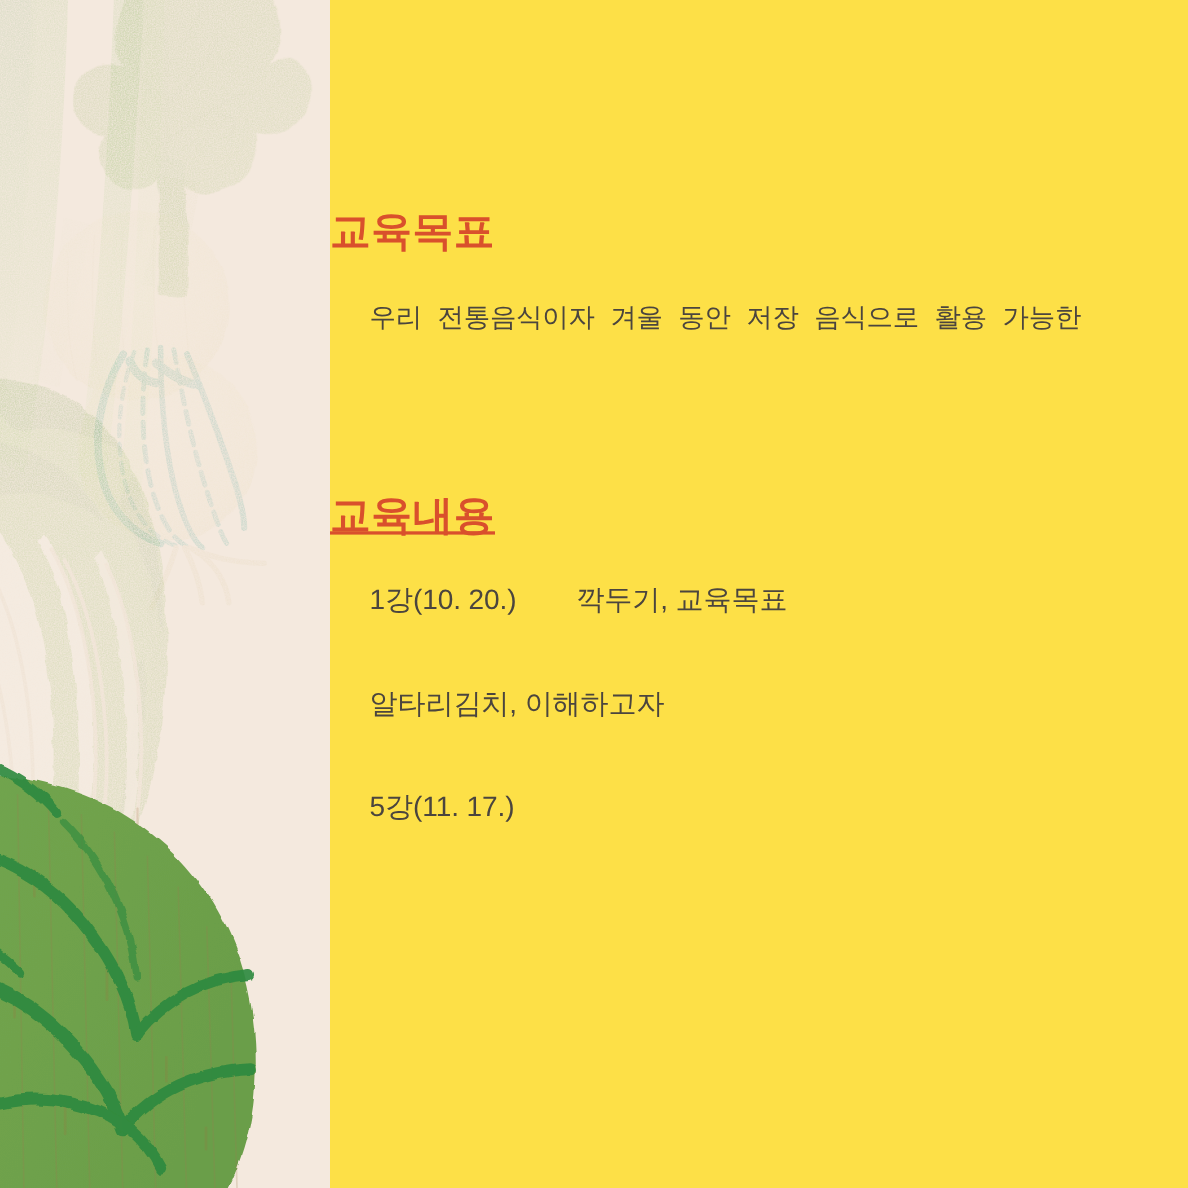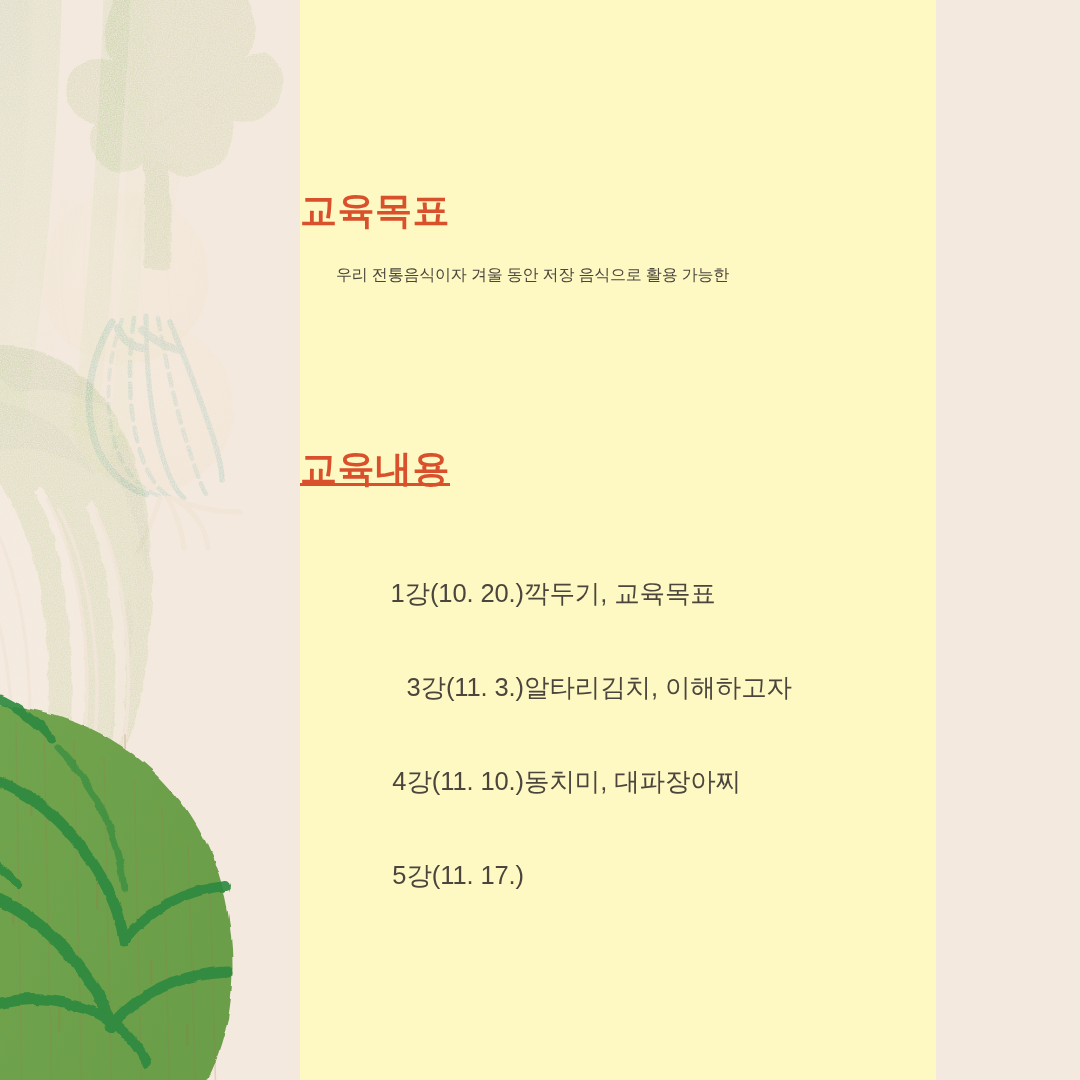--- a/index.html
+++ b/index.html
@@ -6,22 +6,22 @@
   html,body { width:1080px; height:1080px; }
   body {
     background:#f4e9de;
     font-family:"Liberation Sans","DejaVu Sans",sans-serif;
     overflow:hidden;
     position:relative;
   }
 
   #poster {
     position:relative;
-    width:936px; height:1080px;
-    background:#fef9c3;
+    width:1080px; height:1080px;
+    background:#fde047;
     overflow:hidden;
   }
 
   
   #illo {
     position:absolute; left:0; top:0;
     width:300px; height:1080px;
     overflow:hidden;
   }
   #illo svg { display:block; }
@@ -37,26 +37,27 @@
     color:#d9502c;
     font-size:37px;
     font-weight:700;
     letter-spacing:0.5px;
     line-height:1;
     white-space:nowrap;
   }
 
   #goal-heading { position:absolute; left:4px; top:192px; }
   #goal-body {
-    position:absolute; left:40px; top:256px;
+    position:absolute; left:40px; top:272px;
     color:#4b453e;
-    font-size:16px;
+    font-size:24px;
     line-height:37px;
     letter-spacing:-0.2px;
     white-space:nowrap;
+    font-family:Liberation Mono, monospace;
   }
   #goal-body .line { display:block; }
 
   #content-heading { position:absolute; left:4px; top:450px;text-decoration:underline; }
 
   #curriculum {
     position:absolute; left:40px; top:528px;
     width:700px;
   }
   .lesson-row {
@@ -64,22 +65,21 @@
     align-items:baseline;
     height:94px;
     color:#4b453e;
     font-size:25.5px;
     letter-spacing:-0.1px;
     white-space:nowrap;
   }
   .lesson-label {
     width:188px;
     flex:0 0 188px;
-    text-align:right;
-    margin-top:48px;
+    text-align:left;
   }
   .lesson-dishes { text-align:left; }
 </style>
 </head>
 <body>
 
 <div id="poster">
 
   <div id="illo">
     <svg width="300" height="1080" viewBox="0 0 300 1080" xmlns="http://www.w3.org/2000/svg">
@@ -318,26 +318,21 @@
     </div>
 
     <div class="section-heading" id="content-heading">교육내용</div>
 
     <div id="curriculum">
       <div class="lesson-row">
         <span class="lesson-label">1강(10. 20.)</span>
         <span class="lesson-dishes">깍두기, 교육목표</span>
       </div>
       <div class="lesson-row">
-        <span class="lesson-label">3강(11.  3.)</span>
         <span class="lesson-dishes">알타리김치, 이해하고자</span>
-      </div>
-      <div class="lesson-row">
-        <span class="lesson-label">4강(11. 10.)</span>
-        <span class="lesson-dishes">동치미, 대파장아찌</span>
       </div>
       <div class="lesson-row">
         <span class="lesson-label">5강(11. 17.)</span>
       </div>
     </div>
 
   </div>
 </div>
 
 </body></html>

